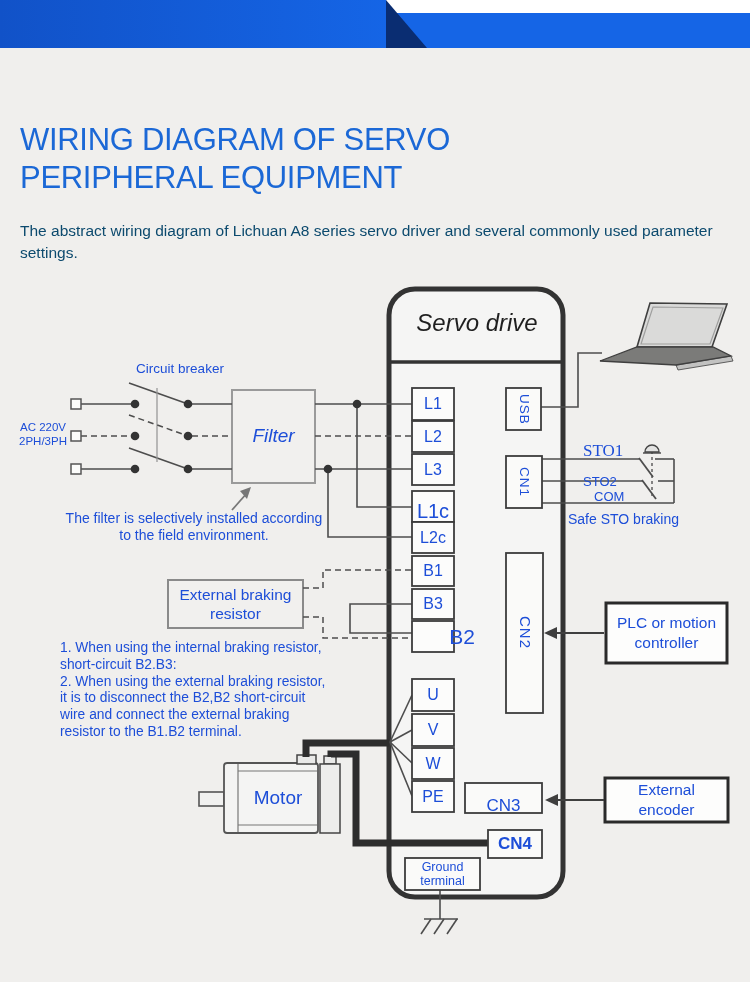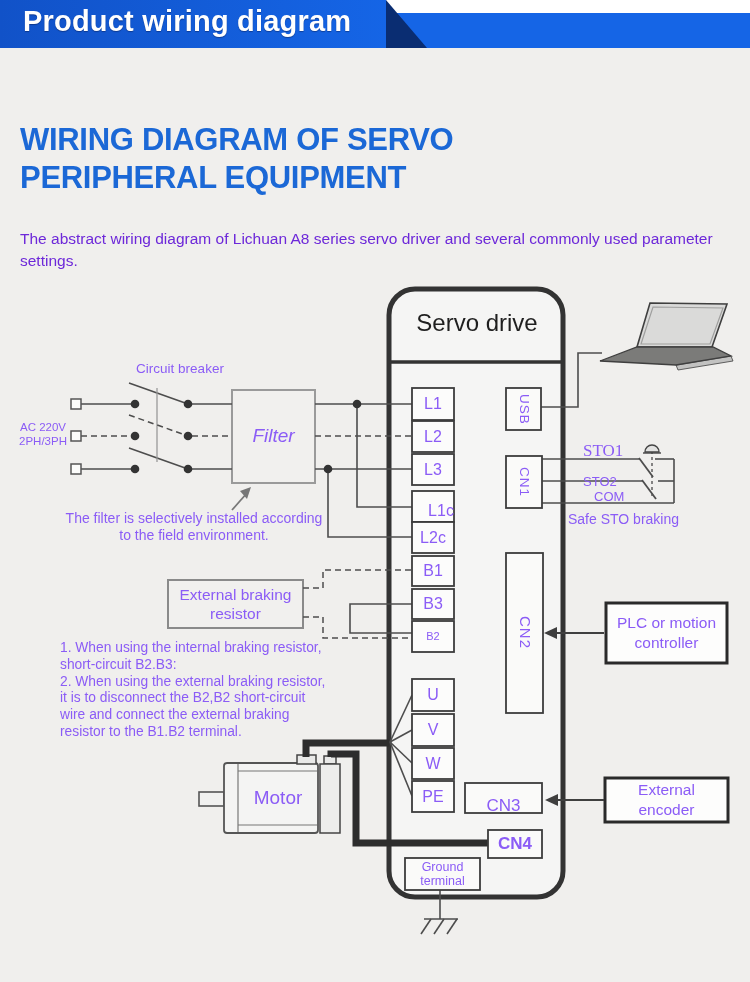--- a/index.html
+++ b/index.html
@@ -17,44 +17,43 @@
     background:linear-gradient(90deg,#1152c8,#1565e6); }
   #banner-notch { position:absolute; left:386px; top:0; width:364px; height:13px; background:#ffffff; }
   #banner-right { position:absolute; left:386px; top:13px; width:364px; height:35px; background:#1565e6; }
   #banner-fold { position:absolute; left:386px; top:0; width:41px; height:48px; background:#0a2d72;
     clip-path:polygon(0 0,100% 100%,0 100%); }
   #banner-title { position:absolute; left:23px; top:5px; font-size:29px; font-weight:bold;
     color:#ffffff; letter-spacing:0.2px; text-shadow:0 1px 1px rgba(0,0,30,.35); }
 
   
   #heading { position:absolute; left:20px; top:100px; width:600px;
-    font-size:31px; font-weight:bold; color:#1b68d6; line-height:1.22;
+    font-size:31px; font-weight:normal; color:#1b68d6; line-height:1.22;
     letter-spacing:-0.3px; white-space:pre-line; }
-  #intro { position:absolute; left:20px; top:212px; width:700px;
-    font-size:15.5px; color:#6d28d9; line-height:1.45; }
+  #intro { position:absolute; left:20px; top:204px; width:700px;
+    font-size:15.5px; color:#0c4a6e; line-height:1.45; }
 
   
   #diagram-svg { position:absolute; left:0; top:0; width:750px; height:982px;
     z-index:2; pointer-events:none; }
 
   .lbl { position:absolute; display:flex; align-items:center; justify-content:center;
-    text-align:center; white-space:pre-line; color:#8b5cf6; z-index:3; line-height:1.2; }
+    text-align:center; white-space:pre-line; color:#1d4ed8; z-index:3; line-height:1.2; }
   .left { justify-content:flex-start; text-align:left; }
   .topleft { justify-content:flex-start; align-items:flex-start; text-align:left; }
   .vlbl { writing-mode:vertical-rl; text-orientation:mixed; letter-spacing:1px; }
 </style>
 </head>
 <body>
 
 <div id="banner">
   <div id="banner-left"></div>
   <div id="banner-notch"></div>
   <div id="banner-right"></div>
   <div id="banner-fold"></div>
-  <div id="banner-title">Product wiring diagram</div>
 </div>
 
 <h1 id="heading">WIRING DIAGRAM OF SERVO
 PERIPHERAL EQUIPMENT</h1>
 <p id="intro">The abstract wiring diagram of Lichuan A8 series servo driver and several commonly used parameter settings.</p>
 
 <svg id="diagram-svg" viewBox="0 0 750 982">
 
   <g>
     <rect x="389" y="289" width="174" height="608" rx="26" fill="#f5f5f4" stroke="#333333" stroke-width="5"></rect>
@@ -191,30 +190,30 @@
   </g>
 
   <g stroke="#4d4d4d" stroke-width="1.6">
     <line x1="424" y1="919" x2="458" y2="919"></line>
     <line x1="431" y1="919" x2="421" y2="934"></line>
     <line x1="444" y1="919" x2="434" y2="934"></line>
     <line x1="457" y1="919" x2="447" y2="934"></line>
   </g>
 </svg>
 
-<div class="lbl" style="left:392px;top:302px;width:170px;height:42px;font-size:24px;color:#1f1f1f;">Servo drive</div>
+<div class="lbl" style="left:392px;top:302px;width:170px;height:42px;font-size:24px;color:#1f1f1f;font-style:italic;">Servo drive</div>
 
 <div class="lbl" style="left:412px;top:388px;width:42px;height:32px;font-size:16px;">L1</div>
 <div class="lbl" style="left:412px;top:421px;width:42px;height:31px;font-size:16px;">L2</div>
 <div class="lbl" style="left:412px;top:454px;width:42px;height:31px;font-size:16px;">L3</div>
-<div class="lbl" style="left:412px;top:491px;width:42px;height:40px;font-size:16px;margin-left:8px;">L1c</div>
+<div class="lbl" style="left:412px;top:491px;width:42px;height:40px;font-size:20px;">L1c</div>
 <div class="lbl" style="left:412px;top:522px;width:42px;height:31px;font-size:16px;">L2c</div>
 <div class="lbl" style="left:412px;top:556px;width:42px;height:30px;font-size:16px;">B1</div>
 <div class="lbl" style="left:412px;top:589px;width:42px;height:30px;font-size:16px;">B3</div>
-<div class="lbl" style="left:412px;top:621px;width:42px;height:31px;font-size:11px;">B2</div>
+<div class="lbl" style="left:412px;top:621px;width:42px;height:31px;font-size:21px;padding-left:29px;">B2</div>
 <div class="lbl" style="left:412px;top:679px;width:42px;height:32px;font-size:16px;">U</div>
 <div class="lbl" style="left:412px;top:714px;width:42px;height:32px;font-size:16px;">V</div>
 <div class="lbl" style="left:412px;top:748px;width:42px;height:31px;font-size:16px;">W</div>
 <div class="lbl" style="left:412px;top:781px;width:42px;height:31px;font-size:16px;">PE</div>
 
 <div class="lbl vlbl" style="left:506px;top:388px;width:35px;height:42px;font-size:13.5px;">USB</div>
 <div class="lbl vlbl" style="left:506px;top:456px;width:36px;height:52px;font-size:13.5px;">CN1</div>
 <div class="lbl vlbl" style="left:506px;top:553px;width:37px;height:160px;font-size:15px;">CN2</div>
 <div class="lbl" style="left:465px;top:783px;width:77px;height:46px;font-size:17px;">CN3</div>
 <div class="lbl" style="left:488px;top:830px;width:54px;height:28px;font-size:17px;font-weight:bold;">CN4</div>

